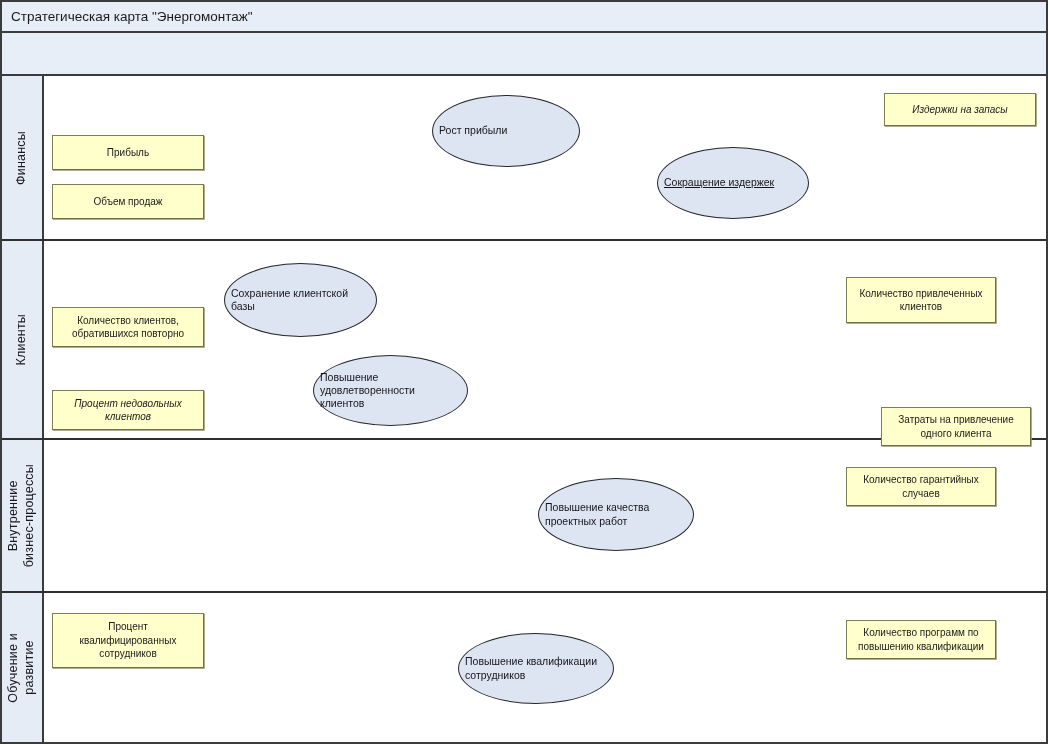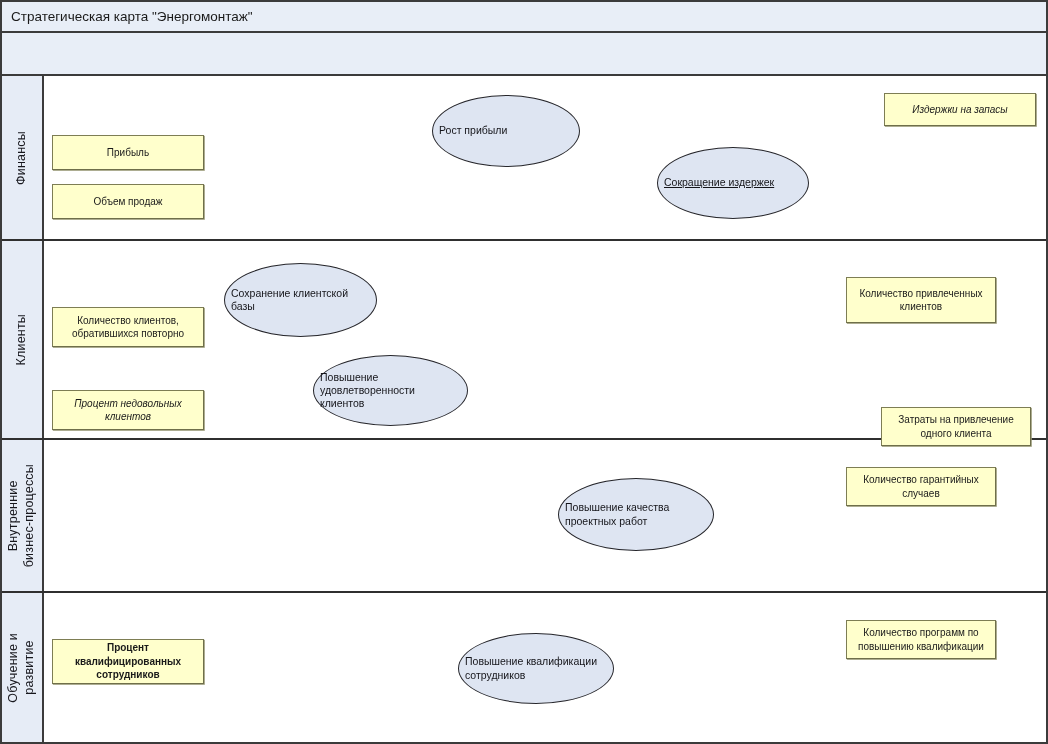--- a/index.html
+++ b/index.html
@@ -225,21 +225,21 @@
     <span>Сохранение клиентской
 базы</span>
   </div>
 
   <div class="node" style="left:313px; top:355px; width:155px; height:71px;">
     <span>Повышение
 удовлетворенности клиентов</span>
   </div>
 
 
-  <div class="node" style="left:558px; top:478px; width:156px; height:73px;">
+  <div class="node" style="left:538px; top:478px; width:156px; height:73px;">
     <span>Повышение качества
 проектных работ</span>
   </div>
 
   <div class="node" style="left:458px; top:633px; width:156px; height:71px;">
     <span>Повышение квалификации
 сотрудников</span>
   </div>
 
   <div class="kpi" style="left:52px; top:91px; width:152px; height:35px;margin-top:44px;">
@@ -272,21 +272,21 @@
   <div class="kpi" style="left:846px; top:407px; width:150px; height:39px;margin-left:35px;">
     <span>Затраты на привлечение
 одного клиента</span>
   </div>
 
   <div class="kpi" style="left:846px; top:467px; width:150px; height:39px;">
     <span>Количество гарантийных
 случаев</span>
   </div>
 
-  <div class="kpi" style="left:52px; top:639px; width:152px; height:45px;font-weight:bold;">
+  <div class="kpi" style="left:52px; top:613px; width:152px; height:55px;">
     <span>Процент
 квалифицированных
 сотрудников</span>
   </div>
 
   <div class="kpi" style="left:846px; top:620px; width:150px; height:39px;">
     <span>Количество программ по
 повышению квалификации</span>
   </div>
 

